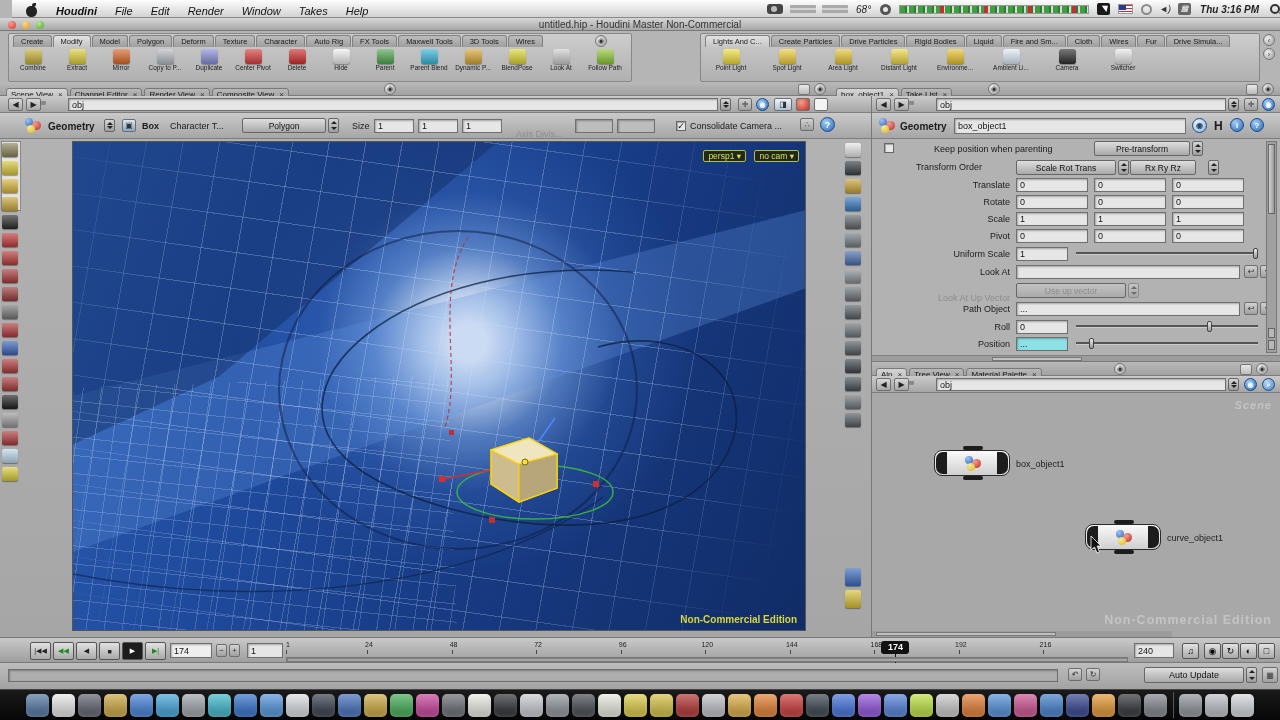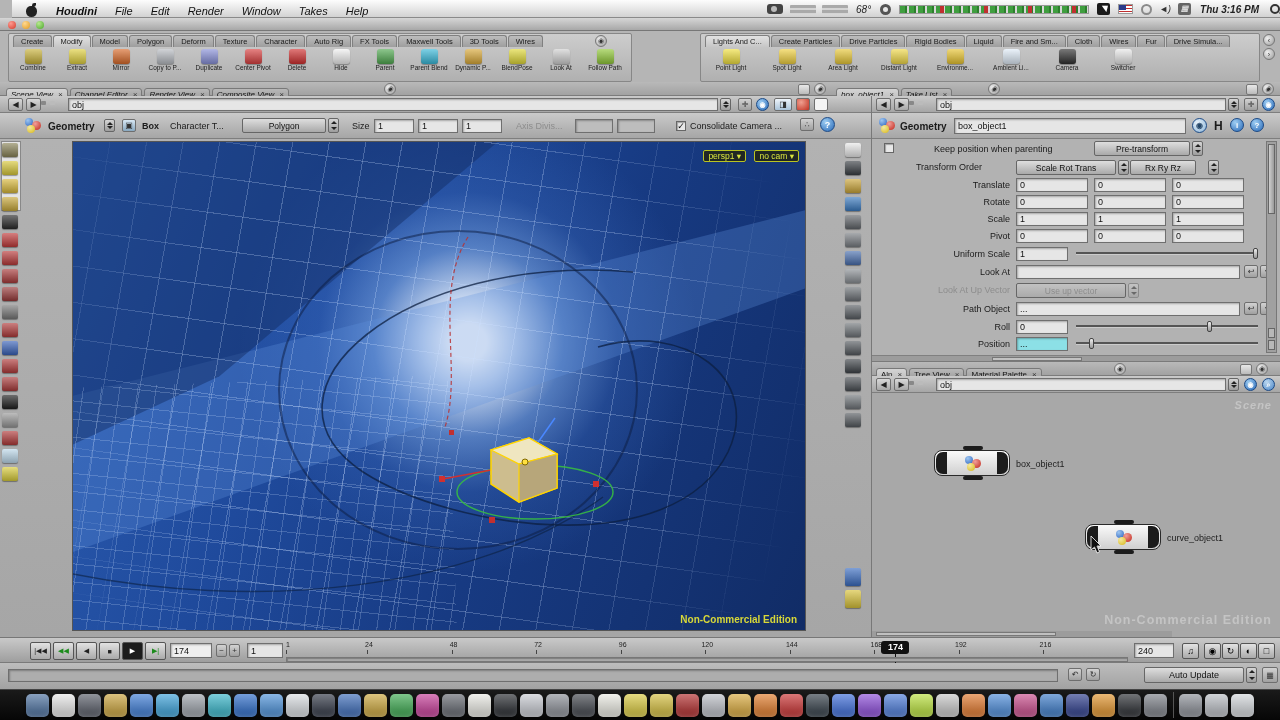--- a/index.html
+++ b/index.html
@@ -63,21 +63,21 @@
   .fld.dis{background:#bdbdbd;color:#888;}
   .fld.cyan{background:#8ce0e6;}
   .dd{position:absolute;background:linear-gradient(#dedede,#a9a9a9);border:1px solid #666;border-radius:2px;
     font-size:8.5px;color:#111;display:flex;align-items:center;justify-content:center;overflow:hidden;white-space:nowrap;}
   .dd.dis{color:#8d8d8d;background:linear-gradient(#c2c2c2,#aaa);}
   .step{position:absolute;width:11px;background:linear-gradient(#d5d5d5,#9d9d9d);border:1px solid #666;border-radius:2px;}
   .step::before,.step::after{content:"";position:absolute;left:2px;border-left:3px solid transparent;border-right:3px solid transparent;}
   .step::before{top:2px;border-bottom:3px solid #222;}
   .step::after{bottom:2px;border-top:3px solid #222;}
   .plbl{position:absolute;font-size:9px;color:#1b1b1b;white-space:nowrap;}
-  .plbl.dis{color:#8d8d8d;}
+  .plbl.dis{color:#8d8d8d;margin-top:8px;}
   .cb{position:absolute;width:10px;height:10px;background:#e8e8e8;border:1px solid #666;box-shadow:inset 1px 1px 1px rgba(0,0,0,.3);
     font-size:9px;line-height:9px;color:#111;text-align:center;}
   .slider{position:absolute;height:12px;}
   .slider::before{content:"";position:absolute;left:0;right:0;top:5px;height:2px;background:#555;box-shadow:0 1px 0 #ccc;}
   .knob{position:absolute;top:1px;width:5px;height:11px;background:linear-gradient(#eee,#999);border:1px solid #444;border-radius:2px;}
   .navb{position:absolute;width:15px;height:13px;background:linear-gradient(#d8d8d8,#a8a8a8);border:1px solid #6e6e6e;border-radius:2px;
     font-size:8px;color:#222;display:flex;align-items:center;justify-content:center;}
   .miniic{position:absolute;width:14px;height:13px;background:linear-gradient(#d2d2d2,#a0a0a0);border:1px solid #6e6e6e;border-radius:2px;
     font-size:8px;color:#333;display:flex;align-items:center;justify-content:center;}
   .clip{width:16px;height:11px;background:#3a3a3a;border-radius:2px;position:relative;}
@@ -179,20 +179,21 @@
       <span class="blackic" style="background:#666;">▦</span>
       <span class="mtxt" style="font-weight:bold;">Thu 3:16 PM</span>
       <span class="mag"></span>
     </div>
   </div>
 
   <div id="titlebar">
     <span class="tl" style="left:8px;background:radial-gradient(circle at 35% 30%,#ff9a90,#d33a2a);"></span>
     <span class="tl" style="left:22px;background:radial-gradient(circle at 35% 30%,#ffd890,#e09a20);"></span>
     <span class="tl" style="left:36px;background:radial-gradient(circle at 35% 30%,#b8e890,#4aa82a);"></span>
+    <span id="wtitle">untitled.hip - Houdini Master Non-Commercial</span>
   </div>
 
   <div class="shelfbox" style="left:8px;top:33px;width:624px;height:49px;">
     <div class="stabs" style="padding-left:4px;">
 
     <div class="stab">Create</div>
         <div class="stab active">Modify</div>
         <div class="stab">Model</div>
         <div class="stab">Polygon</div>
         <div class="stab">Deform</div>
@@ -311,21 +312,21 @@
         </div>
         <div class="tool wide">
           <span class="tool-ic" style="background: linear-gradient(rgba(255, 255, 255, 0.35), rgba(0, 0, 0, 0.25)), rgb(232, 232, 232);"></span>
           <span class="tool-lb">Switcher</span>
         </div>
       </div>
   </div>
   <span class="rnd abs" style="left:1263px;top:34px;">‹</span>
   <span class="rnd abs" style="left:1263px;top:48px;">›</span>
 
-  <div class="abs" style="left:0;top:82px;width:1280px;height:14px;background:linear-gradient(#b9b9b9,#a2a2a2);border-bottom:1px solid #7c7c7c;font-style:italic;">
+  <div class="abs" style="left:0;top:82px;width:1280px;height:14px;background:linear-gradient(#b9b9b9,#a2a2a2);border-bottom:1px solid #7c7c7c;">
     <span class="abs" style="left:6px;top:1px;">
       
     <span class="ptab active">
           <span>Scene View</span>
           <span class="x">×</span>
         </span><span class="ptab">
           <span>Channel Editor</span>
           <span class="x">×</span>
         </span><span class="ptab">
           <span>Render View</span>

